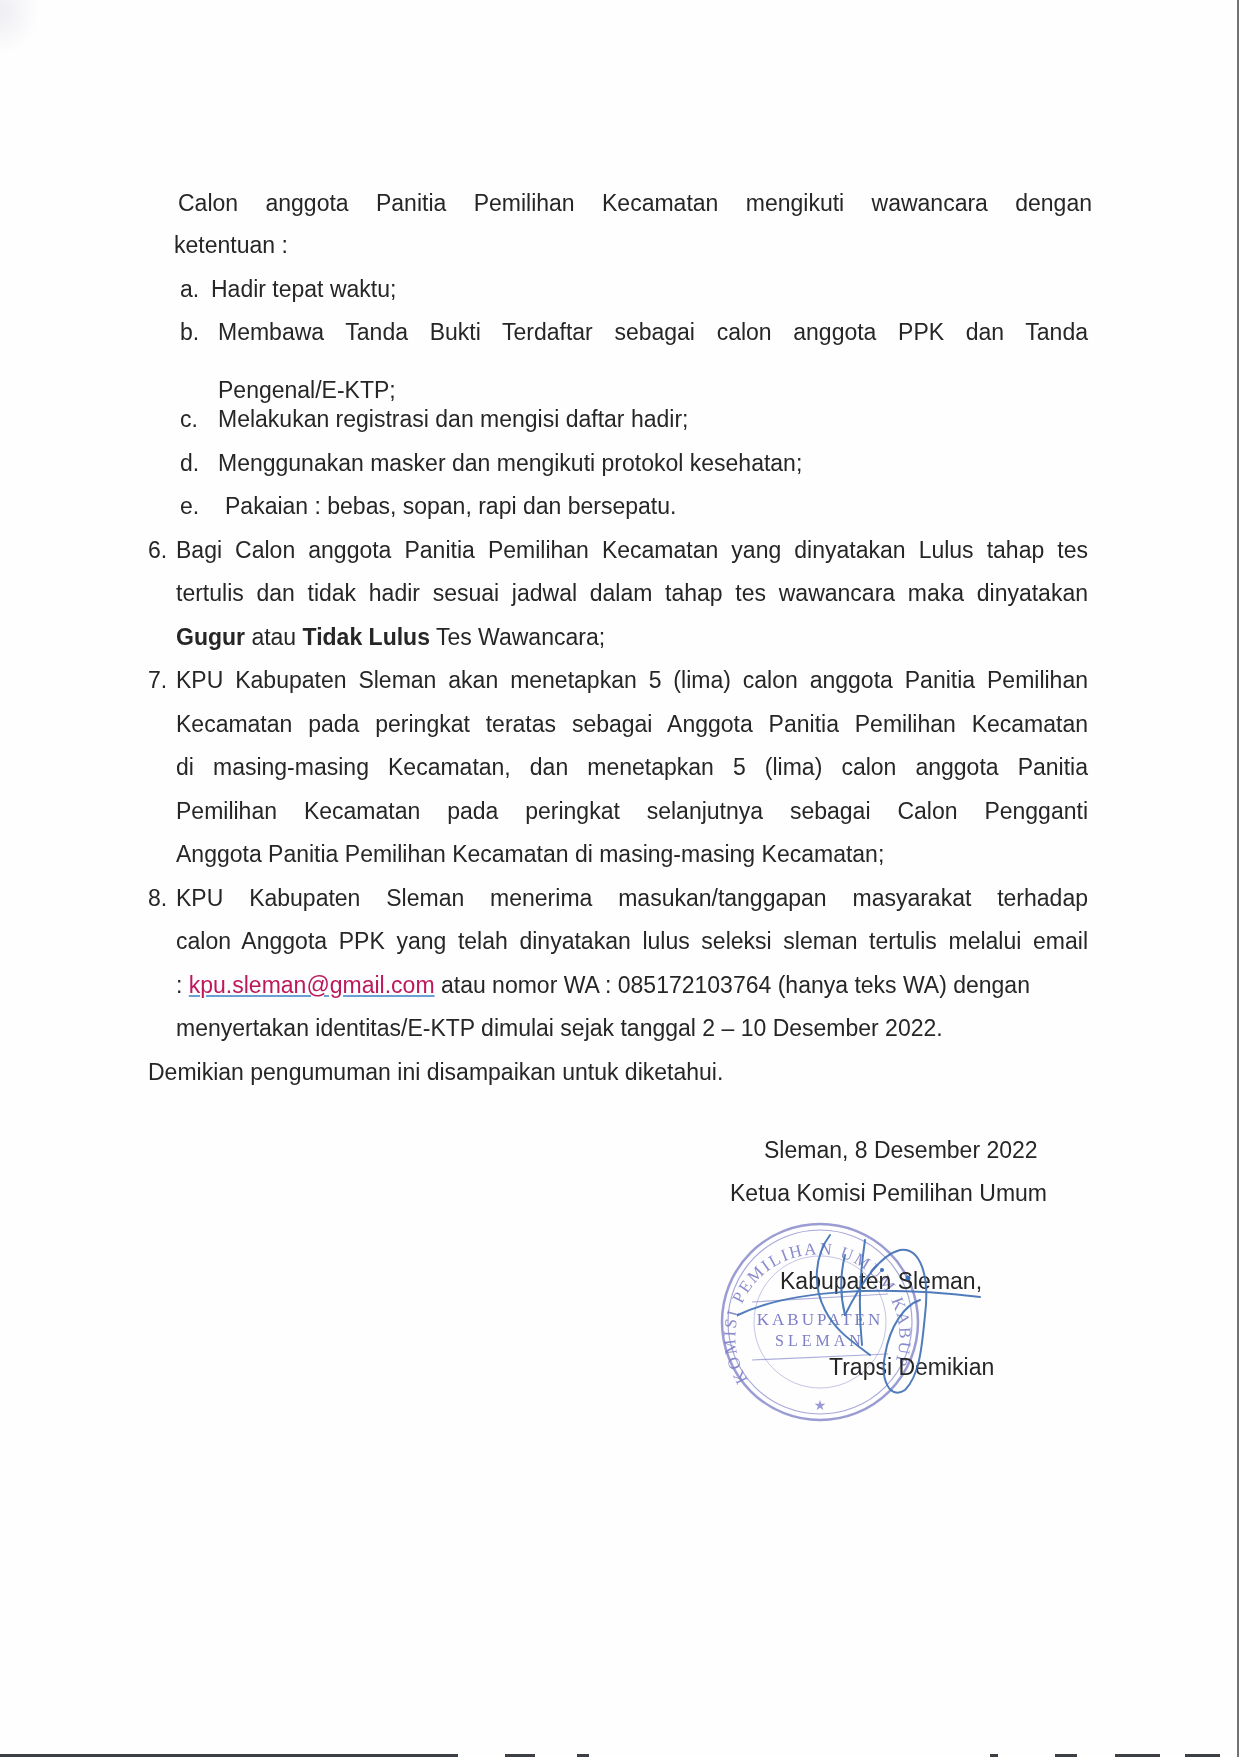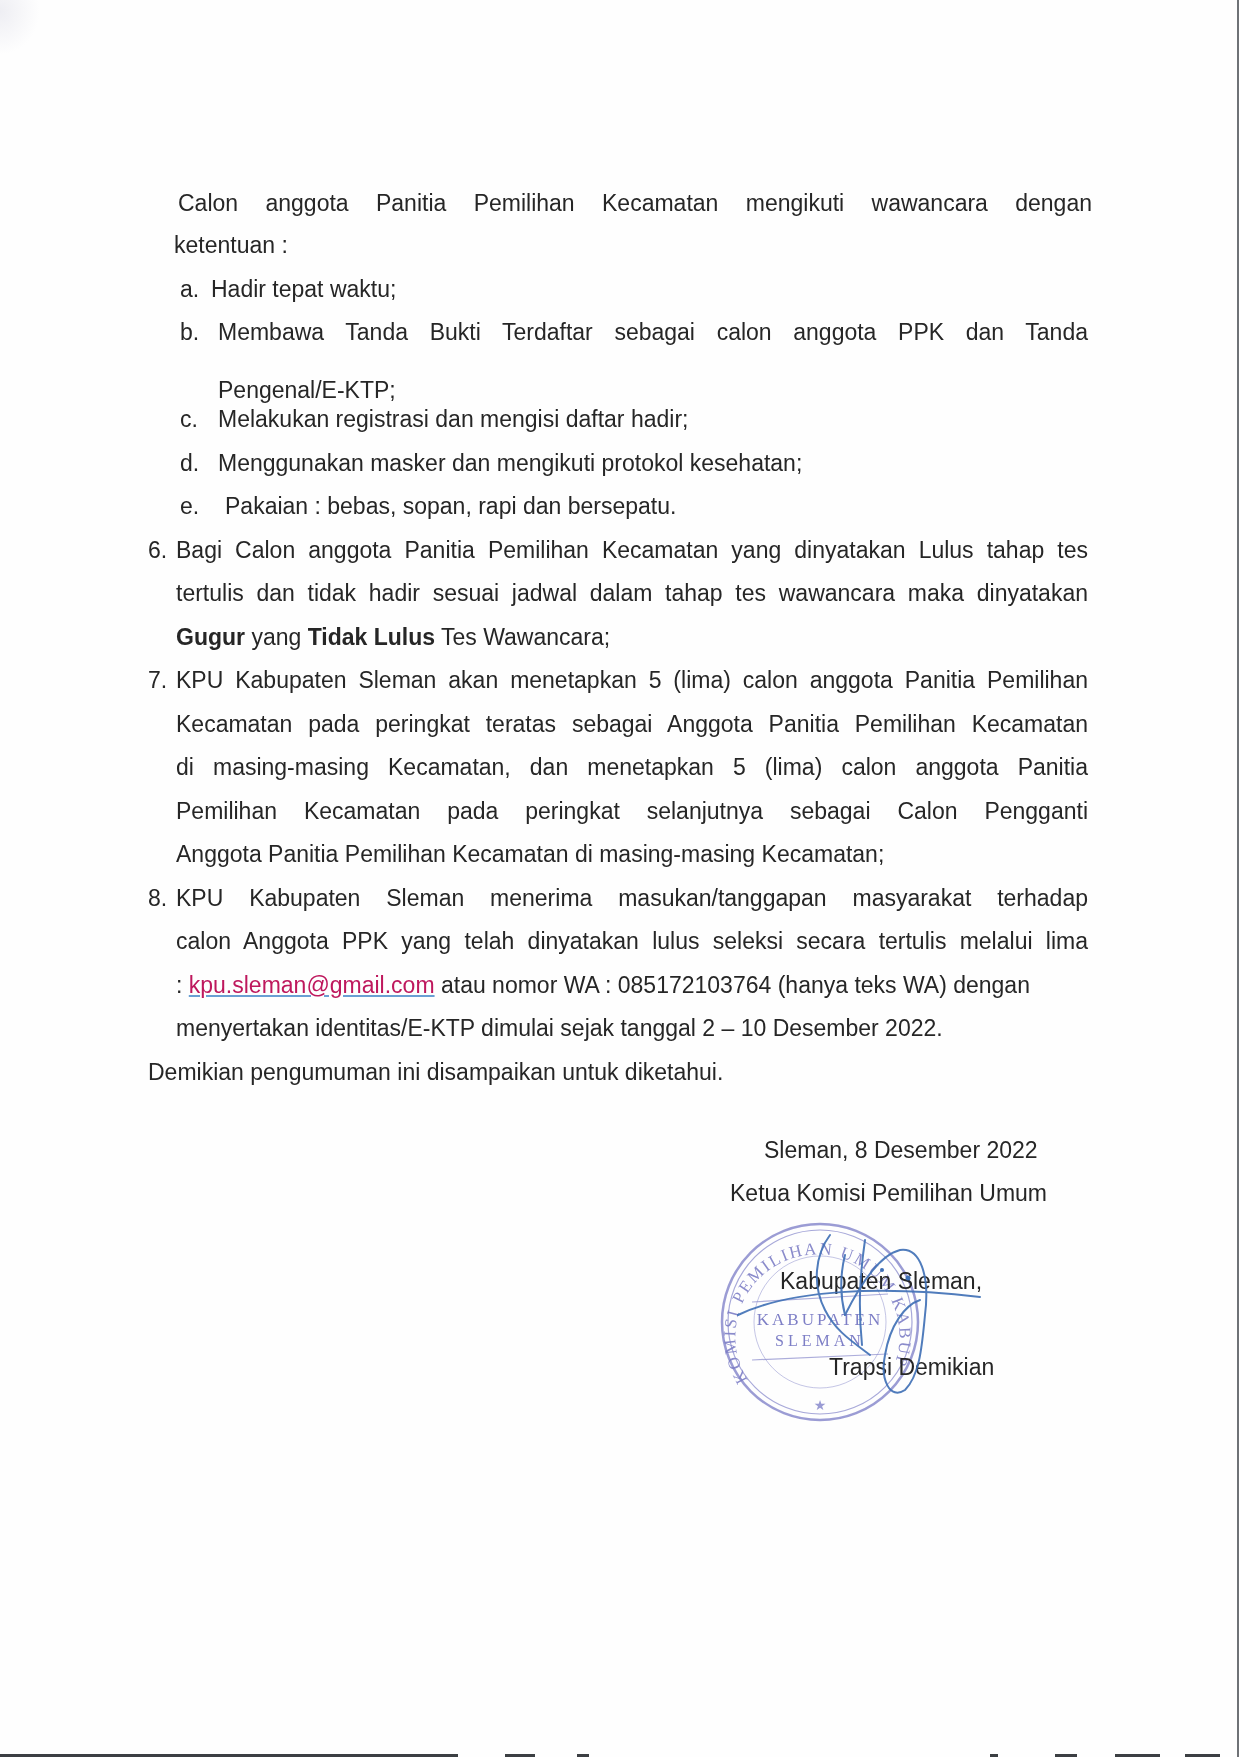--- a/index.html
+++ b/index.html
@@ -77,32 +77,32 @@
 
   <div class="marker line" style="left:180px; top:448px;">d.</div>
   <div class="line" style="left:218px; top:448px;">Menggunakan masker dan mengikuti protokol kesehatan;</div>
 
   <div class="marker line" style="left:180px; top:491px;">e.</div>
   <div class="line" style="left:225px; top:491px;">Pakaian : bebas, sopan, rapi dan bersepatu.</div>
 
   <div class="marker line" style="left:148px; top:535px;">6.</div>
   <div class="line justify" style="left:176px; top:535px; width:912px;">Bagi Calon anggota Panitia Pemilihan Kecamatan yang dinyatakan Lulus tahap tes</div>
   <div class="line justify" style="left:176px; top:578px; width:912px;">tertulis dan tidak hadir sesuai jadwal dalam tahap tes wawancara maka dinyatakan</div>
-  <div class="line" style="left:176px; top:622px;"><span class="bold">Gugur</span><span> yang </span><span class="bold">Tidak Lulus</span><span> Tes Wawancara;</span></div>
+  <div class="line" style="left:176px; top:622px;"><span class="bold">Gugur</span><span> atau </span><span class="bold">Tidak Lulus</span><span> Tes Wawancara;</span></div>
 
   <div class="marker line" style="left:148px; top:665px;">7.</div>
   <div class="line justify" style="left:176px; top:665px; width:912px;">KPU Kabupaten Sleman akan menetapkan 5 (lima) calon anggota Panitia Pemilihan</div>
   <div class="line justify" style="left:176px; top:709px; width:912px;">Kecamatan pada peringkat teratas sebagai Anggota Panitia Pemilihan Kecamatan</div>
   <div class="line justify" style="left:176px; top:752px; width:912px;">di masing-masing Kecamatan, dan menetapkan 5 (lima) calon anggota Panitia</div>
   <div class="line justify" style="left:176px; top:796px; width:912px;">Pemilihan Kecamatan pada peringkat selanjutnya sebagai Calon Pengganti</div>
   <div class="line" style="left:176px; top:839px;">Anggota Panitia Pemilihan Kecamatan di masing-masing Kecamatan;</div>
 
   <div class="marker line" style="left:148px; top:883px;">8.</div>
   <div class="line justify" style="left:176px; top:883px; width:912px;">KPU Kabupaten Sleman menerima masukan/tanggapan masyarakat terhadap</div>
-  <div class="line justify" style="left:176px; top:926px; width:912px;">calon Anggota PPK yang telah dinyatakan lulus seleksi secara tertulis melalui lima</div>
+  <div class="line justify" style="left:176px; top:926px; width:912px;">calon Anggota PPK yang telah dinyatakan lulus seleksi sleman tertulis melalui email</div>
   <div class="line" style="left:176px; top:970px;"><span>: </span><span class="email-link">kpu.sleman@gmail.com</span><span> atau nomor WA : 085172103764 (hanya teks WA) dengan</span></div>
   <div class="line" style="left:176px; top:1013px;">menyertakan identitas/E-KTP dimulai sejak tanggal 2 – 10 Desember 2022.</div>
 
   <div class="line" style="left:148px; top:1057px;">Demikian pengumuman ini disampaikan untuk diketahui.</div>
 </div>
 
 <svg class="stamp" viewBox="0 0 205 225">
   <defs>
     <path id="stampArc" d="M 30 170 A 82 82 0 1 1 178 150" fill="none"></path>
   </defs>

